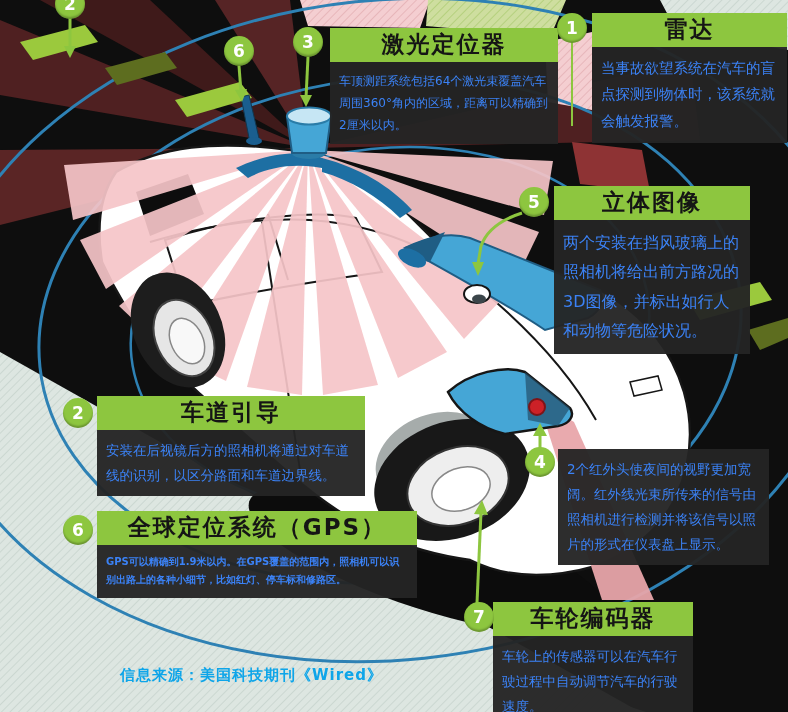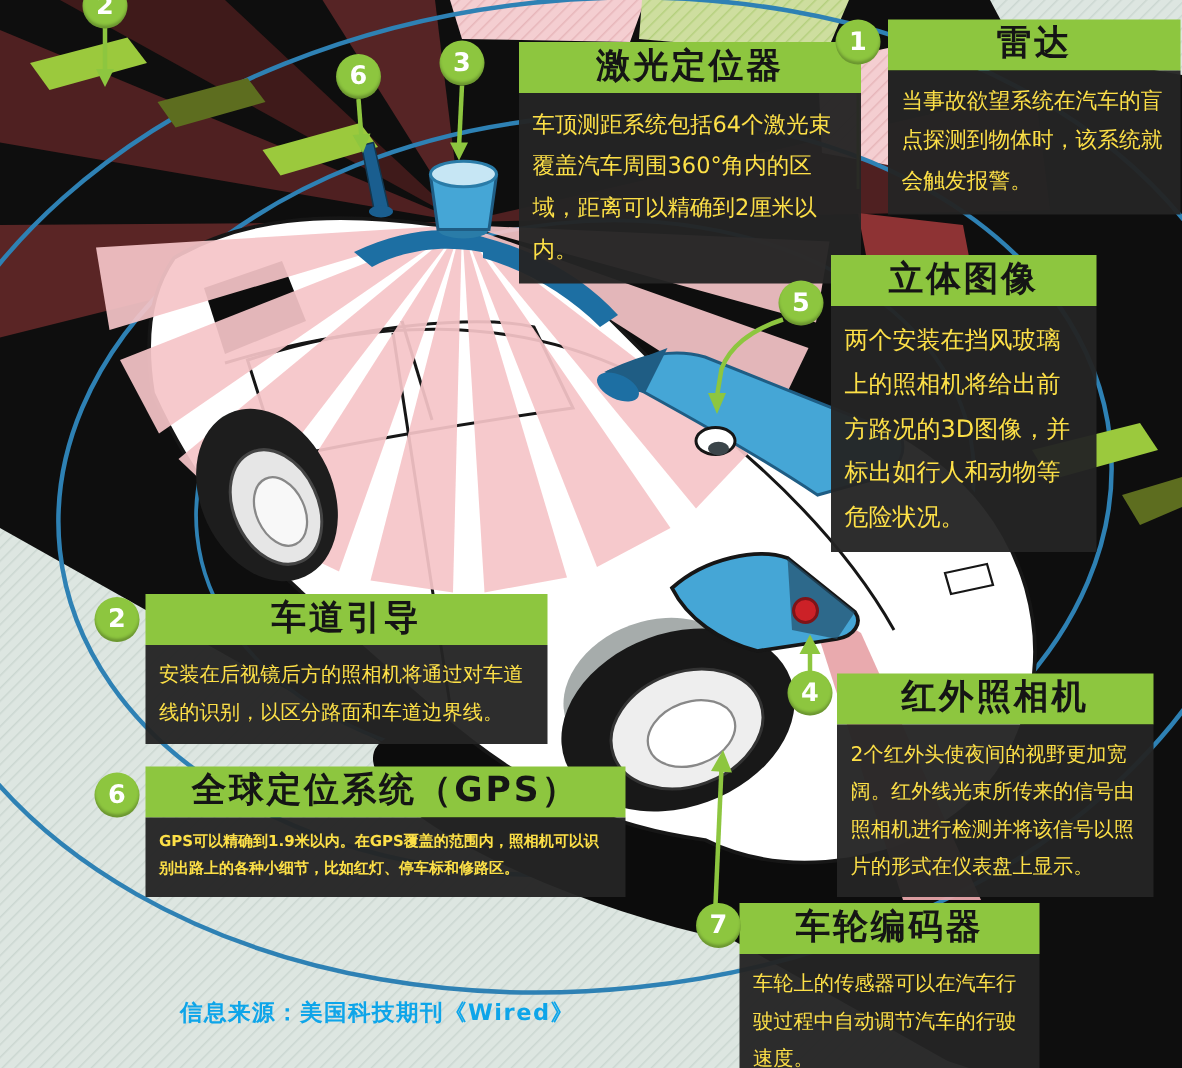--- a/index.html
+++ b/index.html
@@ -7,39 +7,39 @@
     position:relative;width:788px;height:712px;overflow:hidden;
     background:#0e0e0e;font-family:"DejaVu Sans",sans-serif;
   }
   .scene{position:absolute;left:0;top:0;}
   .callout{position:absolute;z-index:20;}
   .callout-header{
     background:#8dc63f;color:#151515;font-weight:bold;font-size:23px;
     text-align:center;padding:3px 4px;letter-spacing:2px;line-height:1.2;
   }
   .callout-body{
-    background:rgba(36,36,36,0.96);color:#fde047;
+    background:rgba(36,36,36,0.96);color:#3b82f6;
     padding:8px 9px;line-height:1.85;
   }
   .marker{
     position:absolute;z-index:30;width:30px;height:30px;border-radius:50%;
     background:#8dc63f;color:#ffffff;font-weight:bold;font-size:17px;
     display:flex;align-items:center;justify-content:center;
     box-shadow:inset 0 -2px 2px rgba(0,0,0,0.25);
   }
   .source-note{
     position:absolute;left:120px;top:666px;z-index:25;
     color:#0ea5e9;font-size:15px;font-weight:bold;letter-spacing:1px;
   }
   
-  #co-laser   {left:346px;top:28px;width:228px;}
-  #co-laser    .callout-body{font-size:15px;}
+  #co-laser   {left:330px;top:28px;width:228px;}
+  #co-laser    .callout-body{font-size:12px;}
   #co-radar   {left:592px;top:13px;width:195px;}
   #co-radar    .callout-body{font-size:14.5px;}
-  #co-stereo  {left:554px;top:170px;width:177px;}
+  #co-stereo  {left:554px;top:186px;width:196px;}
   #co-stereo   .callout-body{font-size:16px;}
   #co-lane    {left:97px;top:396px;width:268px;}
   #co-lane     .callout-body{font-size:13.5px;}
   #co-gps     {left:97px;top:511px;width:320px;}
   #co-gps      .callout-body{font-size:10px;font-weight:bold;}
   #co-infrared{left:558px;top:449px;width:211px;}
   #co-infrared .callout-body{font-size:13.5px;}
   #co-wheel   {left:493px;top:602px;width:200px;}
   #co-wheel    .callout-body{font-size:13.5px;}
 </style>
@@ -232,21 +232,20 @@
     <div class="callout-header">车道引导</div>
     <div class="callout-body">安装在后视镜后方的照相机将通过对车道线的识别，以区分路面和车道边界线。</div>
   </div>
 
   <div class="callout" id="co-gps">
     <div class="callout-header">全球定位系统（GPS）</div>
     <div class="callout-body">GPS可以精确到1.9米以内。在GPS覆盖的范围内，照相机可以识别出路上的各种小细节，比如红灯、停车标和修路区。</div>
   </div>
 
   <div class="callout" id="co-infrared">
-    <div class="callout-header">红外照相机</div>
     <div class="callout-body">2个红外头使夜间的视野更加宽阔。红外线光束所传来的信号由照相机进行检测并将该信号以照片的形式在仪表盘上显示。</div>
   </div>
 
   <div class="callout" id="co-wheel">
     <div class="callout-header">车轮编码器</div>
     <div class="callout-body">车轮上的传感器可以在汽车行驶过程中自动调节汽车的行驶速度。</div>
   </div>
 
   <div class="source-note">信息来源：美国科技期刊《Wired》</div>
 </div>

